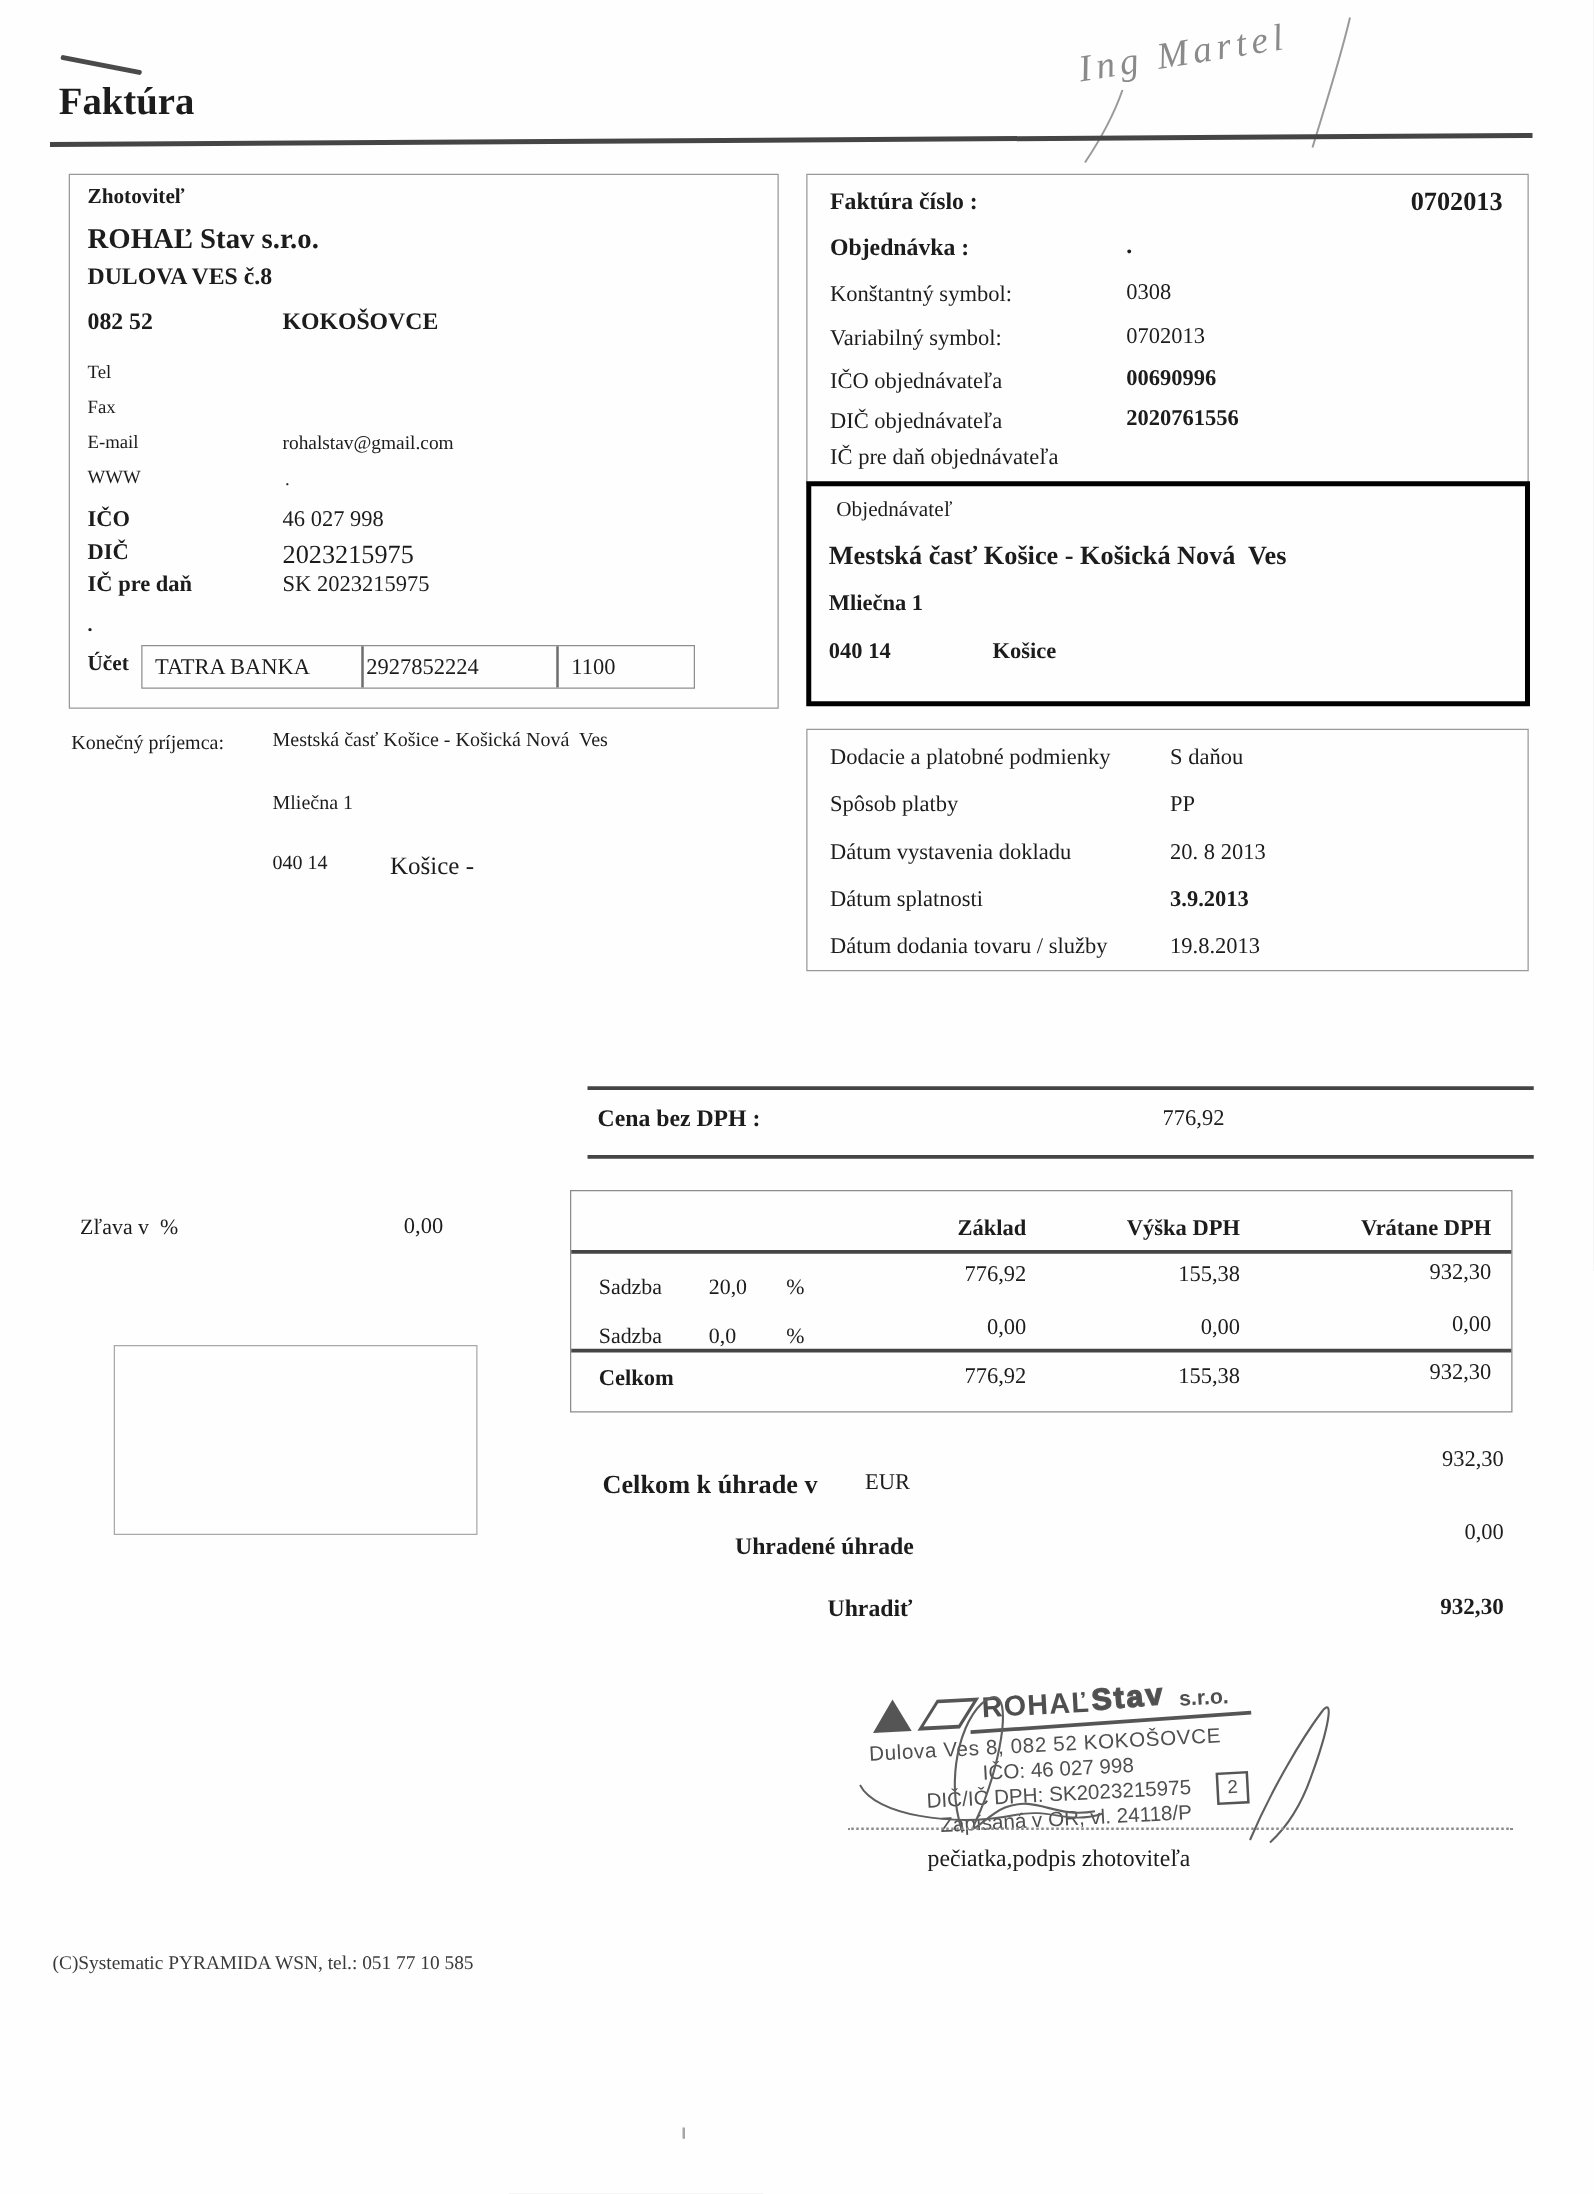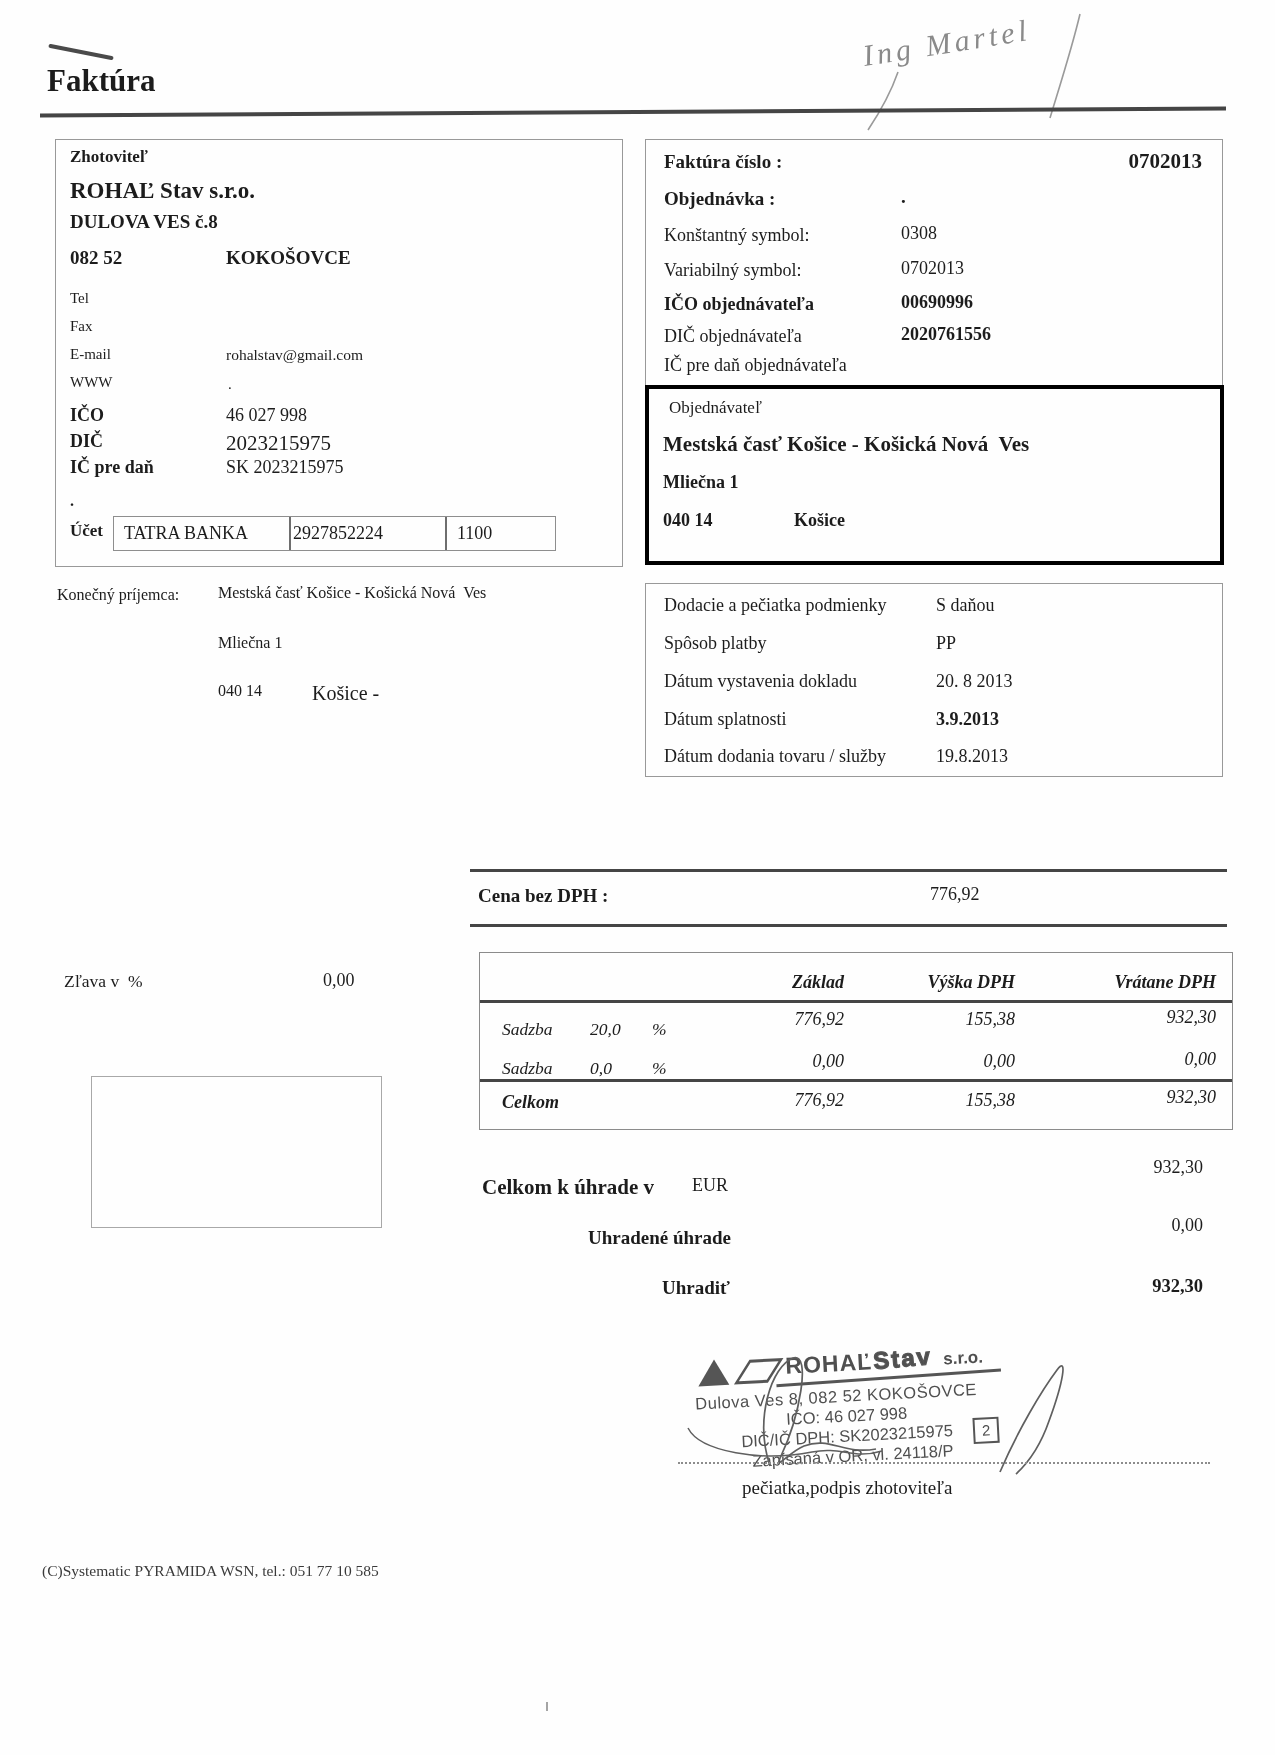--- a/index.html
+++ b/index.html
@@ -68,21 +68,21 @@
 
   <div class="box" style="left:645px;top:139px;width:576px;height:246px;">
     <div class="t b" style="left:18px;top:12px;font-size:19px;">Faktúra číslo :</div>
     <div class="t b num" style="right:20px;top:10px;font-size:21px;">0702013</div>
     <div class="t b" style="left:18px;top:49px;font-size:19px;">Objednávka :</div>
     <div class="t b" style="left:255px;top:47px;font-size:19px;">.</div>
     <div class="t" style="left:18px;top:86px;font-size:18px;">Konštantný symbol:</div>
     <div class="t" style="left:255px;top:84px;font-size:18px;">0308</div>
     <div class="t" style="left:18px;top:121px;font-size:18px;">Variabilný symbol:</div>
     <div class="t" style="left:255px;top:119px;font-size:18px;">0702013</div>
-    <div class="t" style="left:18px;top:155px;font-size:18px;font-weight:bold;">IČO objednávateľa</div>
+    <div class="t" style="left:18px;top:155px;font-size:18px;">IČO objednávateľa</div>
     <div class="t b" style="left:255px;top:153px;font-size:18px;">00690996</div>
     <div class="t" style="left:18px;top:187px;font-size:18px;">DIČ objednávateľa</div>
     <div class="t b" style="left:255px;top:185px;font-size:18px;">2020761556</div>
     <div class="t" style="left:18px;top:216px;font-size:18px;">IČ pre daň objednávateľa</div>
   </div>
 
   <div class="thickbox" style="left:645px;top:385px;width:571px;height:172px;">
     <div class="t" style="left:20px;top:10px;font-size:17px;">Objednávateľ</div>
     <div class="t b" style="left:14px;top:44px;font-size:21px;">Mestská časť Košice - Košická Nová  Ves</div>
     <div class="t b" style="left:14px;top:84px;font-size:18px;">Mliečna 1</div>
@@ -90,21 +90,21 @@
     <div class="t b" style="left:145px;top:122px;font-size:18px;">Košice</div>
   </div>
 
   <div class="t" style="left:57px;top:586px;font-size:16px;">Konečný príjemca:</div>
   <div class="t" style="left:218px;top:584px;font-size:16px;">Mestská časť Košice - Košická Nová  Ves</div>
   <div class="t" style="left:218px;top:634px;font-size:16px;">Mliečna 1</div>
   <div class="t" style="left:218px;top:682px;font-size:16px;">040 14</div>
   <div class="t" style="left:312px;top:682px;font-size:20px;">Košice -</div>
 
   <div class="box" style="left:645px;top:583px;width:576px;height:192px;">
-    <div class="t" style="left:18px;top:12px;font-size:18px;">Dodacie a pečiatka podmienky</div>
+    <div class="t" style="left:18px;top:12px;font-size:18px;">Dodacie a platobné podmienky</div>
     <div class="t" style="left:290px;top:12px;font-size:18px;">S daňou</div>
     <div class="t" style="left:18px;top:50px;font-size:18px;">Spôsob platby</div>
     <div class="t" style="left:290px;top:50px;font-size:18px;">PP</div>
     <div class="t" style="left:18px;top:88px;font-size:18px;">Dátum vystavenia dokladu</div>
     <div class="t" style="left:290px;top:88px;font-size:18px;">20. 8 2013</div>
     <div class="t" style="left:18px;top:126px;font-size:18px;">Dátum splatnosti</div>
     <div class="t b" style="left:290px;top:126px;font-size:18px;">3.9.2013</div>
     <div class="t" style="left:18px;top:163px;font-size:18px;">Dátum dodania tovaru / služby</div>
     <div class="t" style="left:290px;top:163px;font-size:18px;">19.8.2013</div>
   </div>
@@ -113,21 +113,21 @@
   <div class="rule" style="left:470px;top:869px;width:757px;height:3px;"></div>
   <div class="t b" style="left:478px;top:886px;font-size:19px;">Cena bez DPH :</div>
   <div class="t" style="left:930px;top:885px;font-size:18px;">776,92</div>
   <div class="rule" style="left:470px;top:924px;width:757px;height:3px;"></div>
 
   <div class="t" style="left:64px;top:972px;font-size:17.5px;">Zľava v  %</div>
   <div class="t" style="left:323px;top:971px;font-size:18px;">0,00</div>
 
   <div class="box" style="left:91px;top:1076px;width:289px;height:150px;border-color:#a8a8a8;border-width:1px;"></div>
 
-  <div class="box" style="left:479px;top:952px;width:752px;height:176px;border-color:#8b8b8b;font-style:italic;">
+  <div class="box" style="left:456px;top:952px;width:752px;height:176px;border-color:#8b8b8b;">
     <div class="t b num" style="right:388px;top:20px;font-size:18px;">Základ</div>
     <div class="t b num" style="right:217px;top:20px;font-size:18px;">Výška DPH</div>
     <div class="t b num" style="right:16px;top:20px;font-size:18px;">Vrátane DPH</div>
     <div class="rule" style="left:0;top:47px;width:100%;height:3px;"></div>
 
     <div class="t" style="left:22px;top:67px;font-size:17.5px;">Sadzba</div>
     <div class="t" style="left:110px;top:67px;font-size:17.5px;">20,0</div>
     <div class="t" style="left:172px;top:67px;font-size:17.5px;">%</div>
     <div class="t num" style="right:388px;top:57px;font-size:18px;">776,92</div>
     <div class="t num" style="right:217px;top:57px;font-size:18px;">155,38</div>

